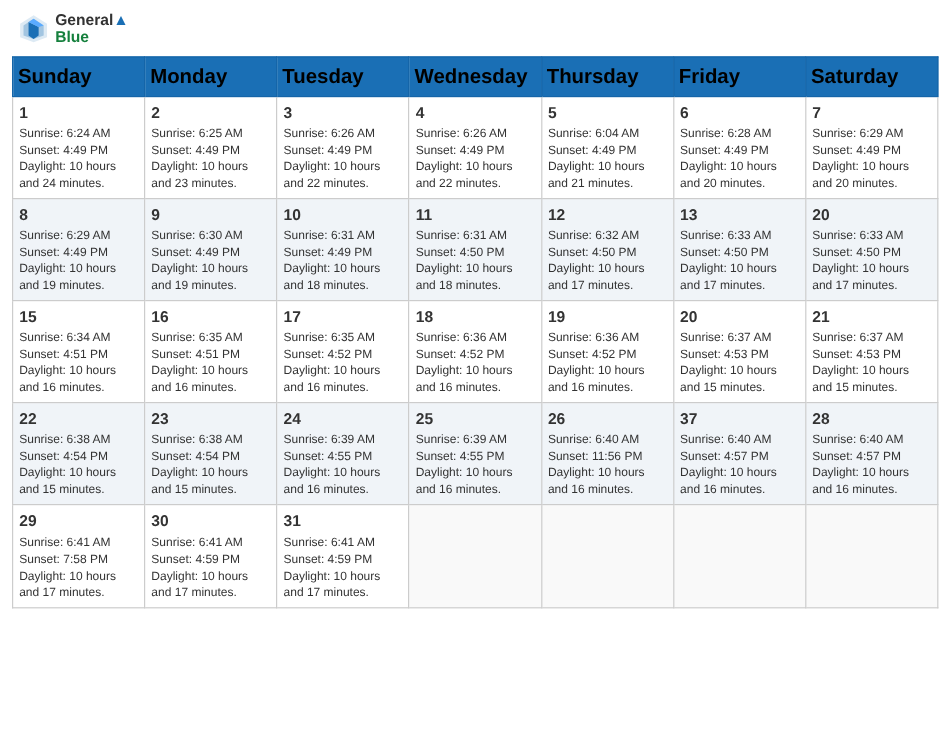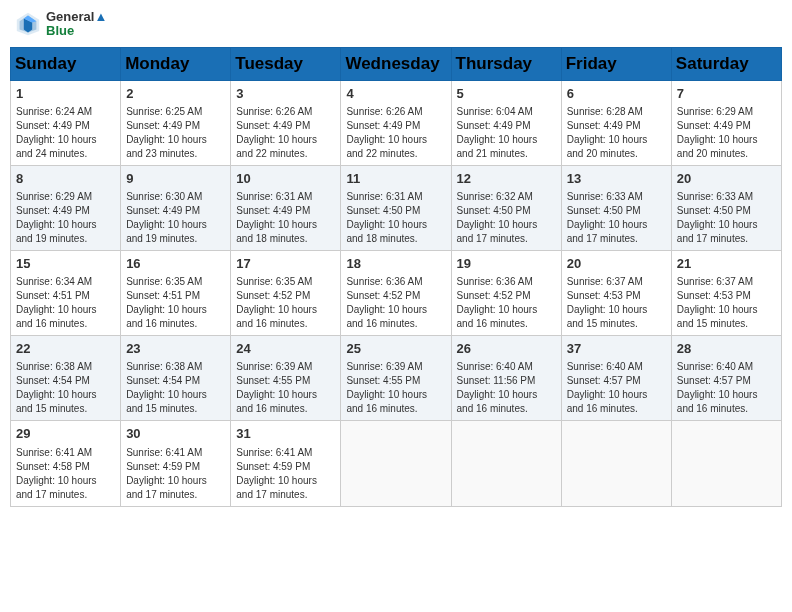--- a/index.html
+++ b/index.html
@@ -150,21 +150,21 @@
       <tr>
         <td><span class="day-num">22</span><span>Sunrise: 6:38 AM</span><br><span>Sunset: 4:54 PM</span><br><span>Daylight: 10 hours and 15 minutes.</span></td>
         <td><span class="day-num">23</span><span>Sunrise: 6:38 AM</span><br><span>Sunset: 4:54 PM</span><br><span>Daylight: 10 hours and 15 minutes.</span></td>
         <td><span class="day-num">24</span><span>Sunrise: 6:39 AM</span><br><span>Sunset: 4:55 PM</span><br><span>Daylight: 10 hours and 16 minutes.</span></td>
         <td><span class="day-num">25</span><span>Sunrise: 6:39 AM</span><br><span>Sunset: 4:55 PM</span><br><span>Daylight: 10 hours and 16 minutes.</span></td>
         <td><span class="day-num">26</span><span>Sunrise: 6:40 AM</span><br><span>Sunset: 11:56 PM</span><br><span>Daylight: 10 hours and 16 minutes.</span></td>
         <td><span class="day-num">37</span><span>Sunrise: 6:40 AM</span><br><span>Sunset: 4:57 PM</span><br><span>Daylight: 10 hours and 16 minutes.</span></td>
         <td><span class="day-num">28</span><span>Sunrise: 6:40 AM</span><br><span>Sunset: 4:57 PM</span><br><span>Daylight: 10 hours and 16 minutes.</span></td>
       </tr>
       <tr>
-        <td><span class="day-num">29</span><span>Sunrise: 6:41 AM</span><br><span>Sunset: 4:58 PM</span><br><span>Daylight: 10 hours and 17 minutes.</span></td>
+        <td><span class="day-num">29</span><span>Sunrise: 6:41 AM</span><br><span>Sunset: 7:58 PM</span><br><span>Daylight: 10 hours and 17 minutes.</span></td>
         <td><span class="day-num">30</span><span>Sunrise: 6:41 AM</span><br><span>Sunset: 4:59 PM</span><br><span>Daylight: 10 hours and 17 minutes.</span></td>
         <td><span class="day-num">31</span><span>Sunrise: 6:41 AM</span><br><span>Sunset: 4:59 PM</span><br><span>Daylight: 10 hours and 17 minutes.</span></td>
         <td class="empty-cell"></td>
         <td class="empty-cell"></td>
         <td class="empty-cell"></td>
         <td class="empty-cell"></td>
       </tr>
     </tbody>
 </table>
 

